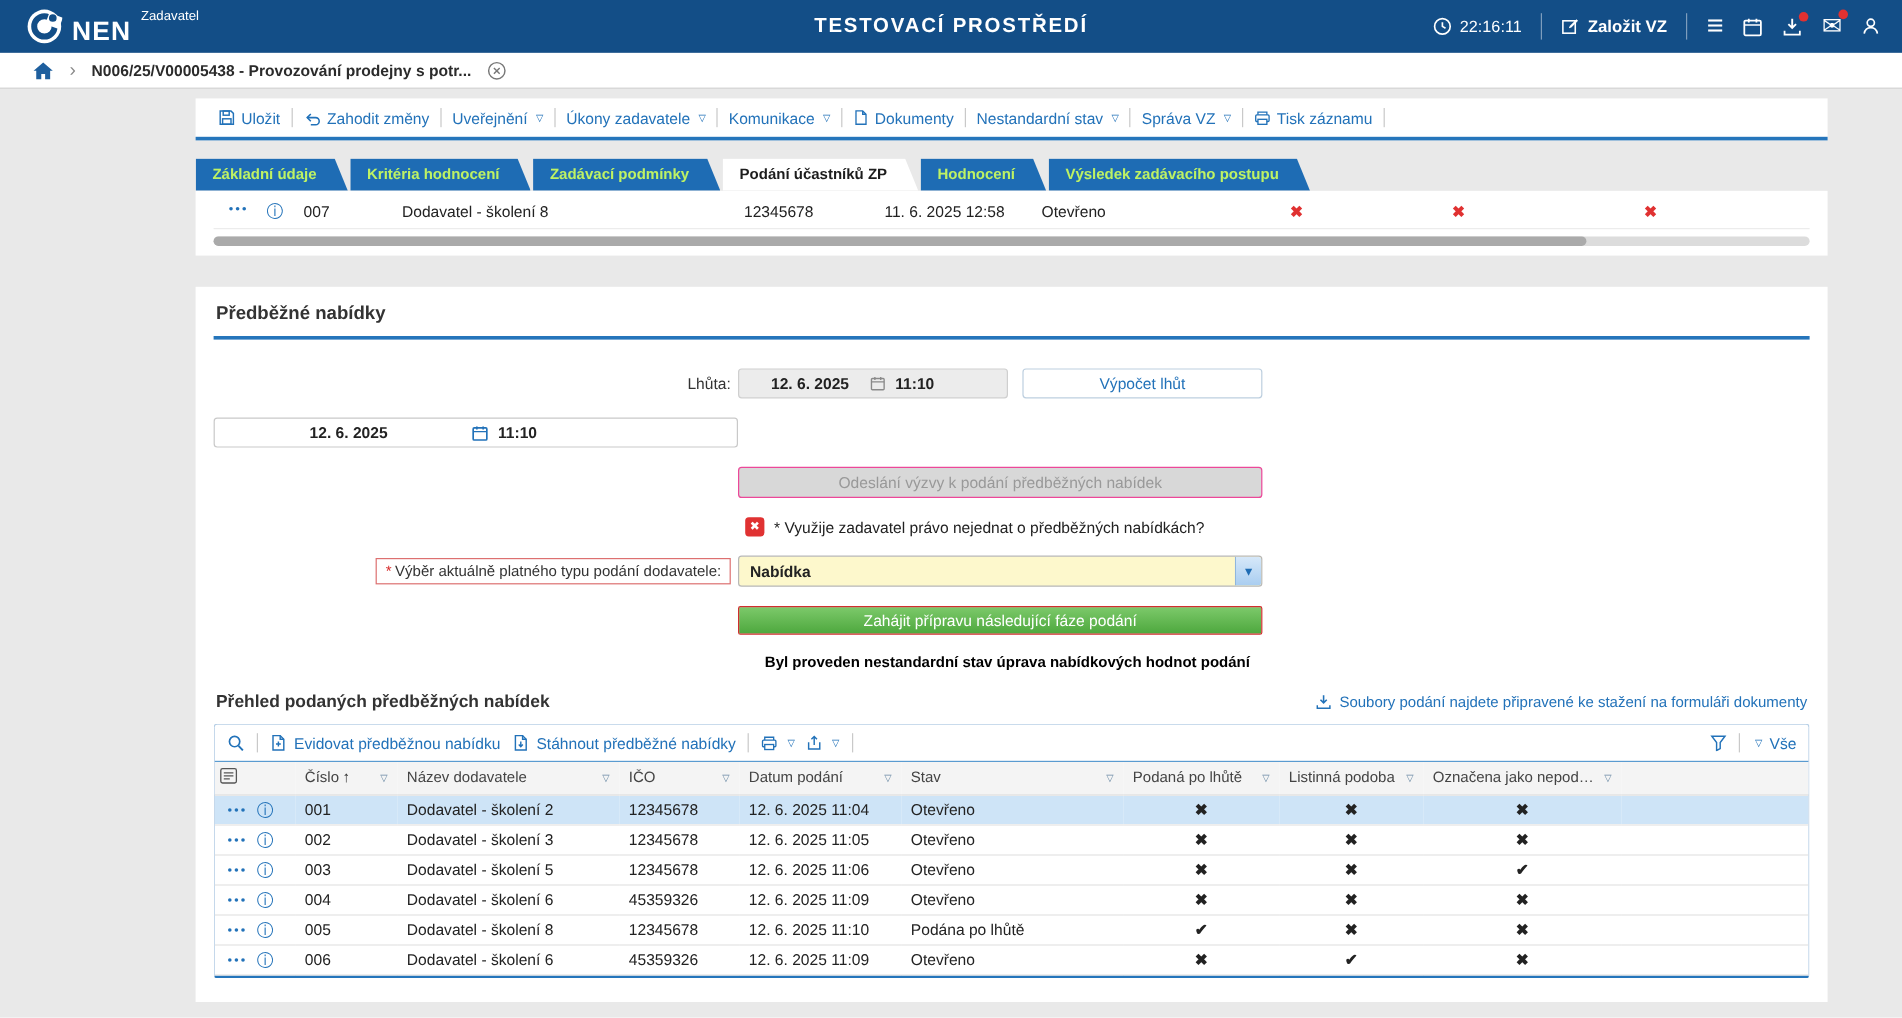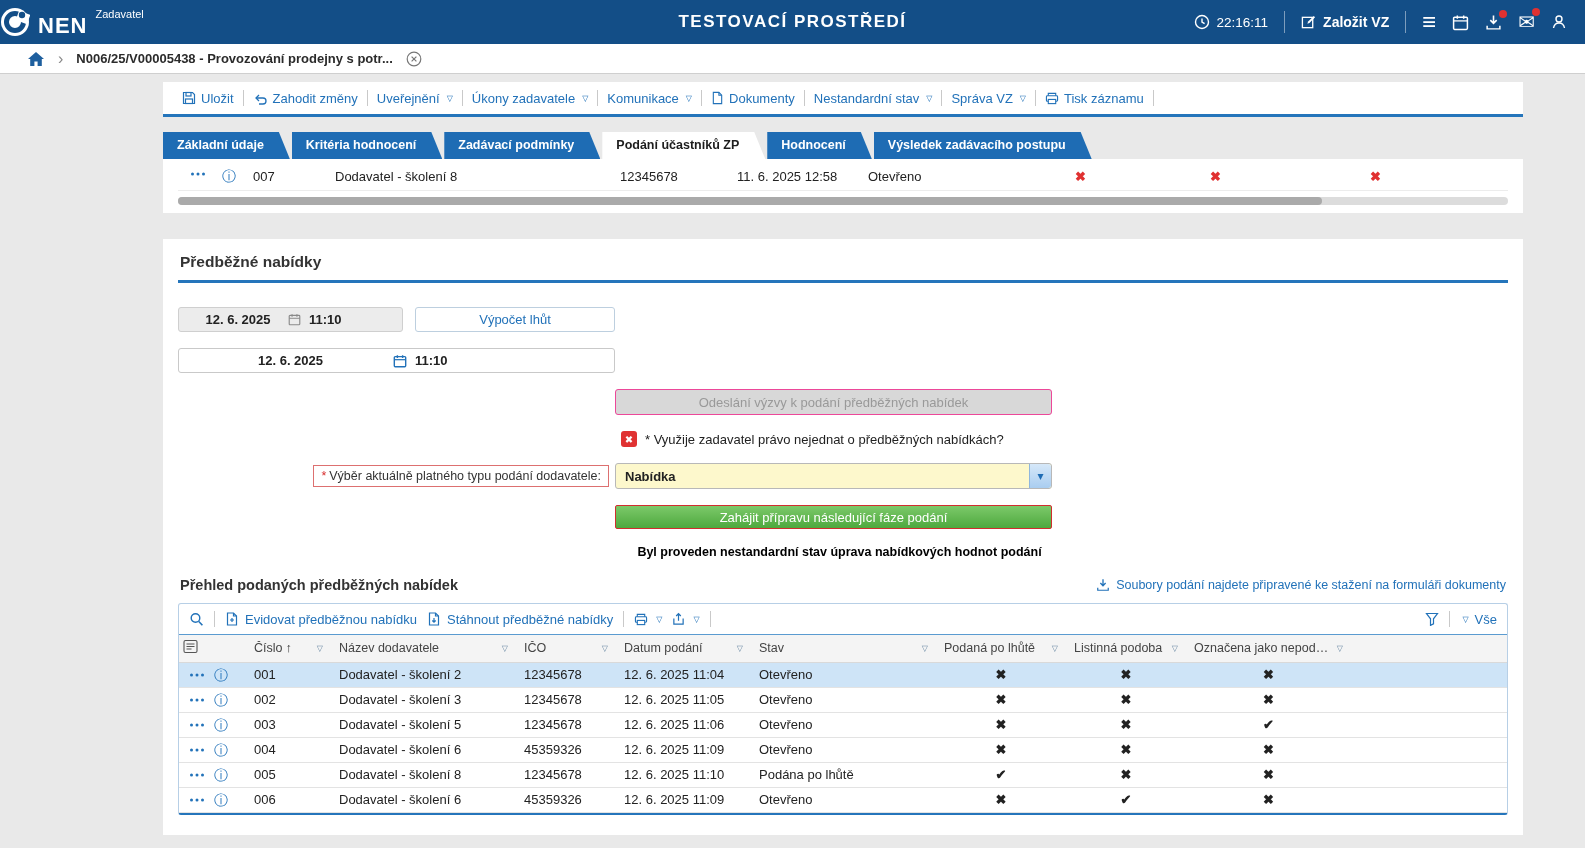--- a/index.html
+++ b/index.html
@@ -8,21 +8,21 @@
     width:1585px; height:848px; overflow:hidden;
     background:#e9e9e9;
     font-family:"Liberation Sans", sans-serif;
     font-size:13px; color:#222;
   }
   
   .app-header{
     height:44px; background:#134e87; color:#fff;
     display:flex; align-items:center; position:relative;
   }
-  .brand{ display:flex; align-items:flex-end; gap:8px; }
+  .brand{ display:flex; align-items:flex-end; gap:8px; padding-left:22px; }
   .brand-mark{ width:30px; height:30px; align-self:center; }
   .brand-name{ font-size:22px; font-weight:bold; letter-spacing:1px; line-height:1; }
   .brand-sub{ font-size:11px; margin-bottom:17px; }
   .env-title{
     position:absolute; left:50%; transform:translateX(-50%);
     font-size:17px; font-weight:bold; letter-spacing:1.5px; white-space:nowrap;
   }
   .hdr-right{ margin-left:auto; display:flex; align-items:center; gap:16px; padding-right:18px; }
   .hdr-item{ display:flex; align-items:center; gap:7px; white-space:nowrap; }
   .hdr-clock-time{ font-size:13.5px; }
@@ -46,21 +46,21 @@
   .toolbar-strip{
     background:#fff; border-bottom:3px solid #2575bb;
     display:flex; align-items:center; padding:8px 10px; white-space:nowrap;
   }
   .tb-item{ color:#2272b9; display:flex; align-items:center; gap:5px; padding:0 9px; cursor:pointer; font-size:13px; }
   .tb-sep{ width:1px; height:16px; background:#c9c9c9; }
   .dd-tri{ font-size:8px; color:#2272b9; margin-left:2px; }
   
   .tabs-row{ display:flex; margin-top:15px; height:27px; }
   .tab{
-    background:#1e6cb4; color:#ffffff; font-weight:bold; font-size:12.5px;
+    background:#1e6cb4; color:#bef264; font-weight:bold; font-size:12.5px;
     line-height:27px; padding:0 26px 0 14px; margin-right:2px; cursor:pointer;
     clip-path:polygon(0 0, calc(100% - 11px) 0, 100% 100%, 0 100%);
     white-space:nowrap;
   }
   .tab.active{ background:#fff; color:#1d1d1d; }
   
   .top-panel{ background:#fff; padding:4px 15px 8px; }
   .top-row{ position:relative; height:28px; border-bottom:1px solid #ececec; font-size:13px; }
   .top-row > span{ position:absolute; top:6px; }
   .hscroll-track{ margin-top:6px; height:8px; background:#dcdcdc; border-radius:4px; }
@@ -332,20 +332,21 @@
     </div>
   </div>
 
   <div class="gap"></div>
 
   <div class="main-panel">
     <div class="section-title">Předběžné nabídky</div>
     <div class="blue-rule"></div>
 
     <div class="form-row">
+      <div class="form-label">Lhůta:</div>
       <div class="form-ctrl">
         <div class="input-gray">
           <span class="t-date">12. 6. 2025</span>
           <svg width="13" height="13" viewBox="0 0 16 16">
             <rect x="1.5" y="3" width="13" height="11.5" rx="1" fill="none" stroke="#8a8a8a" stroke-width="1.4"></rect>
             <path d="M1.5 6.5h13" stroke="#8a8a8a" stroke-width="1.2"></path>
             <path d="M5 1.5v3M11 1.5v3" stroke="#8a8a8a" stroke-width="1.4"></path>
           </svg>
           <span class="t-time">11:10</span>
         </div>

